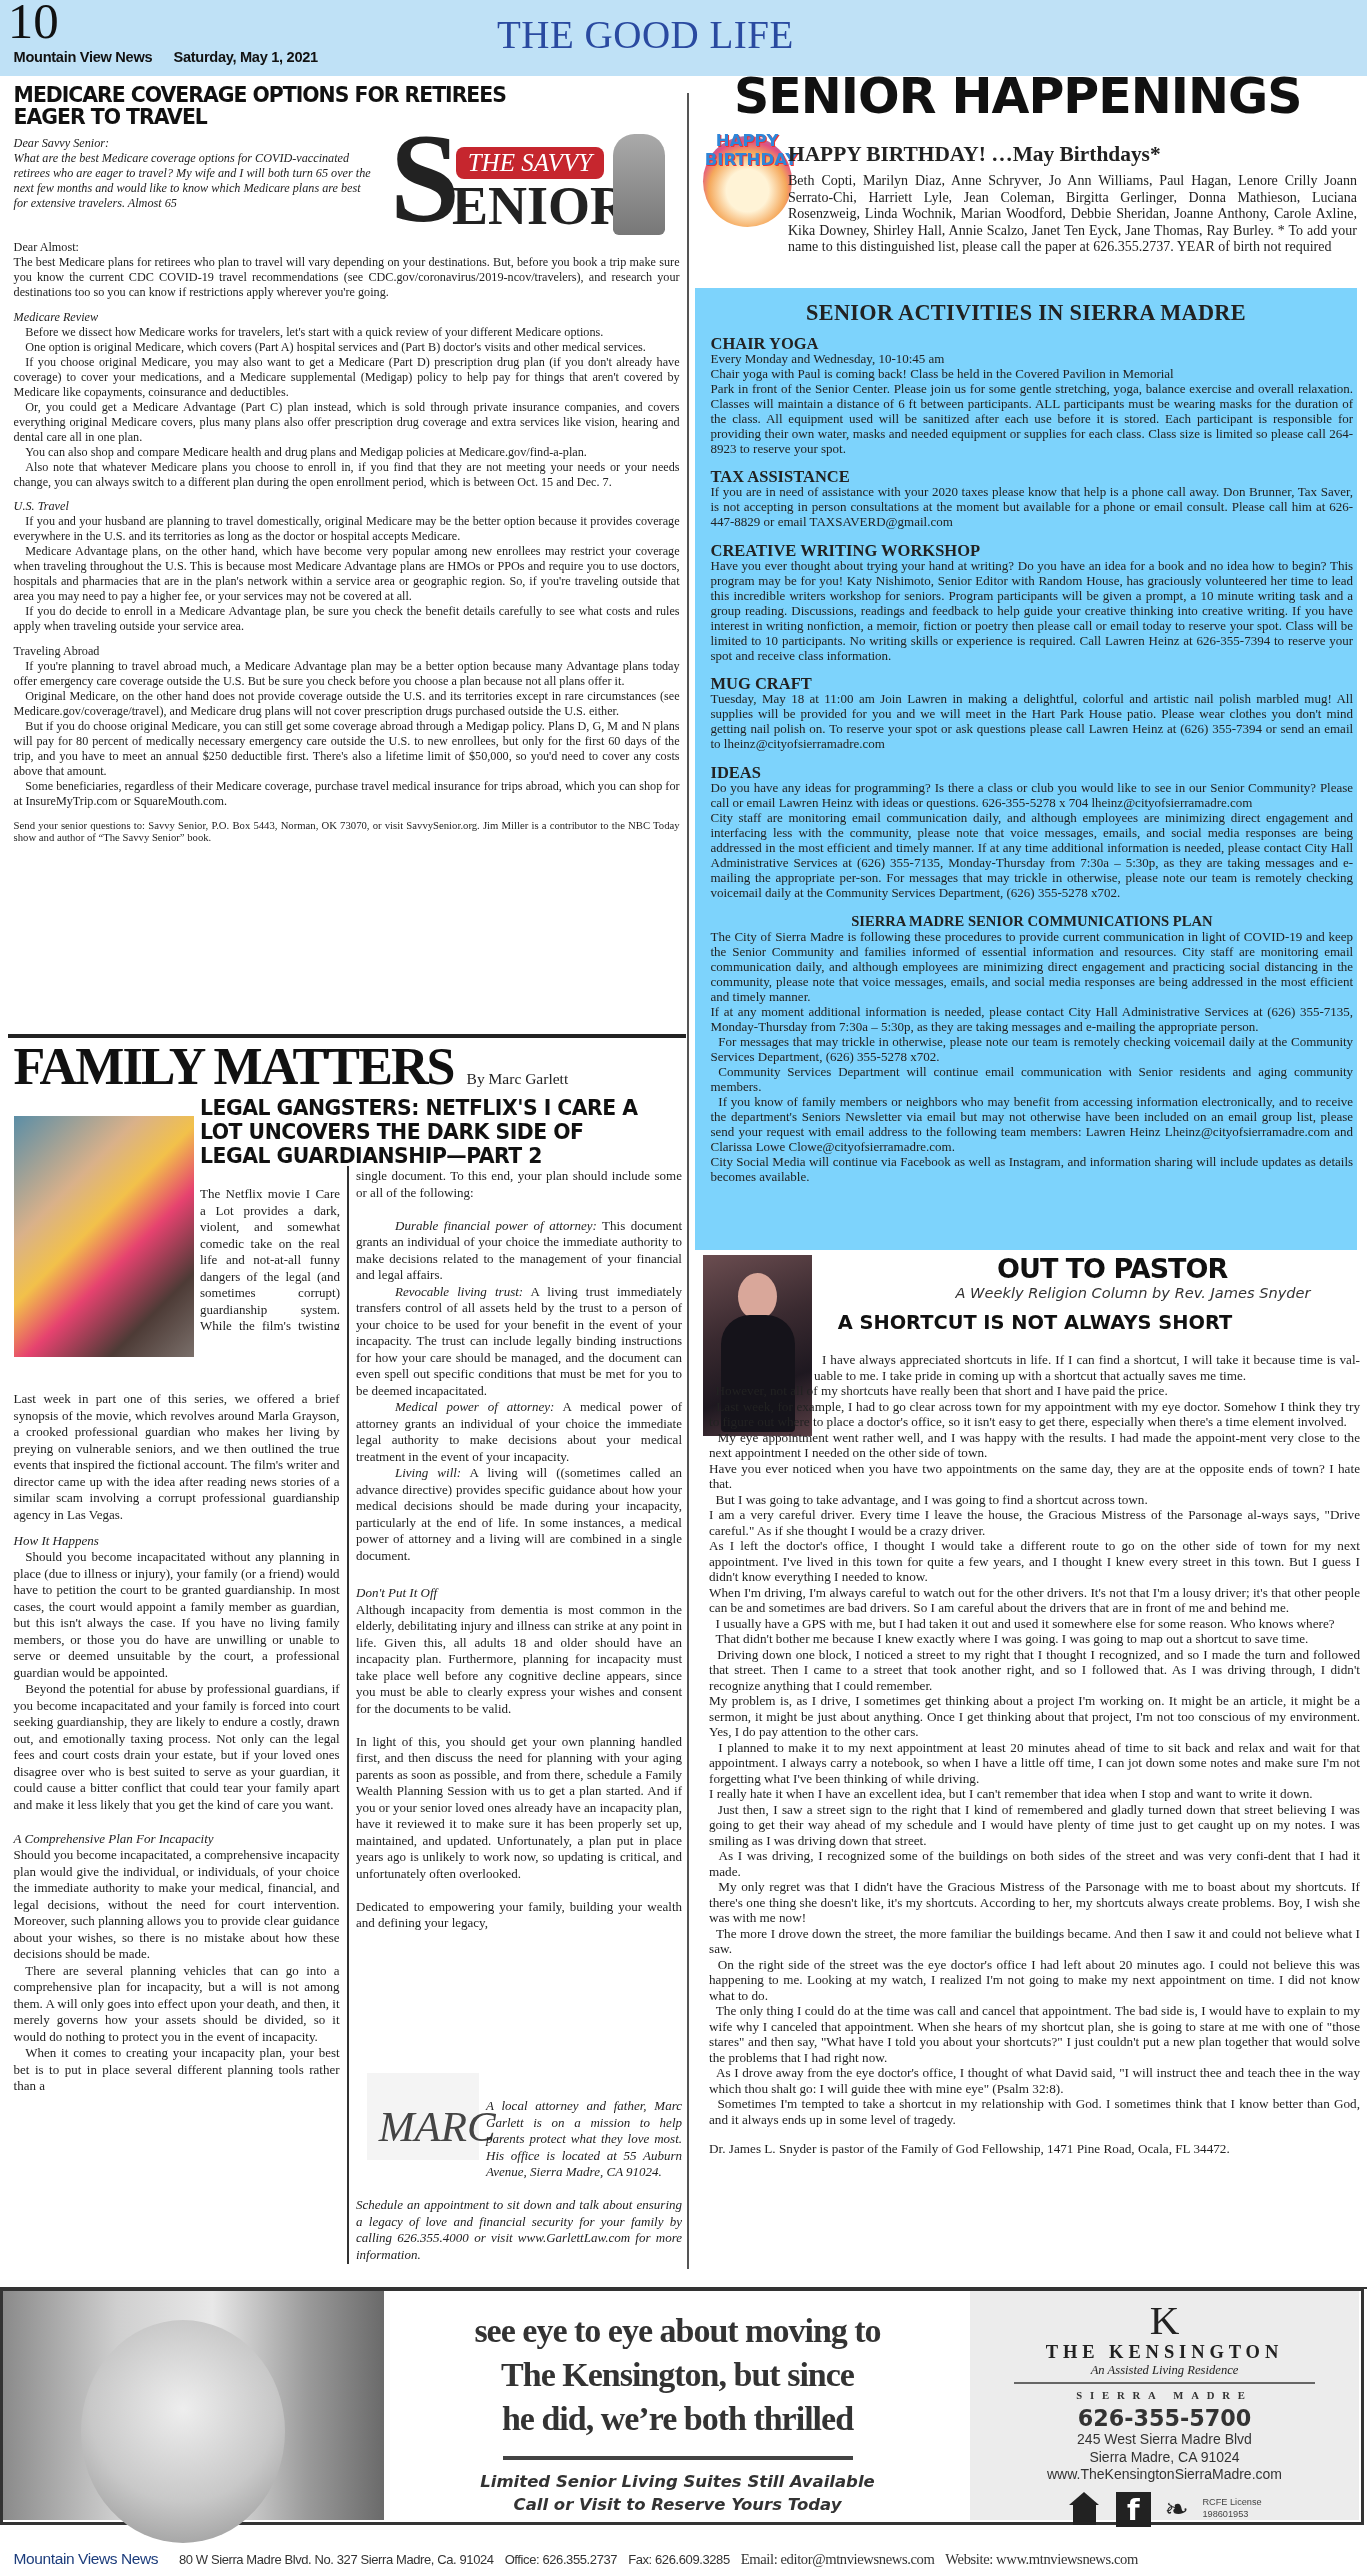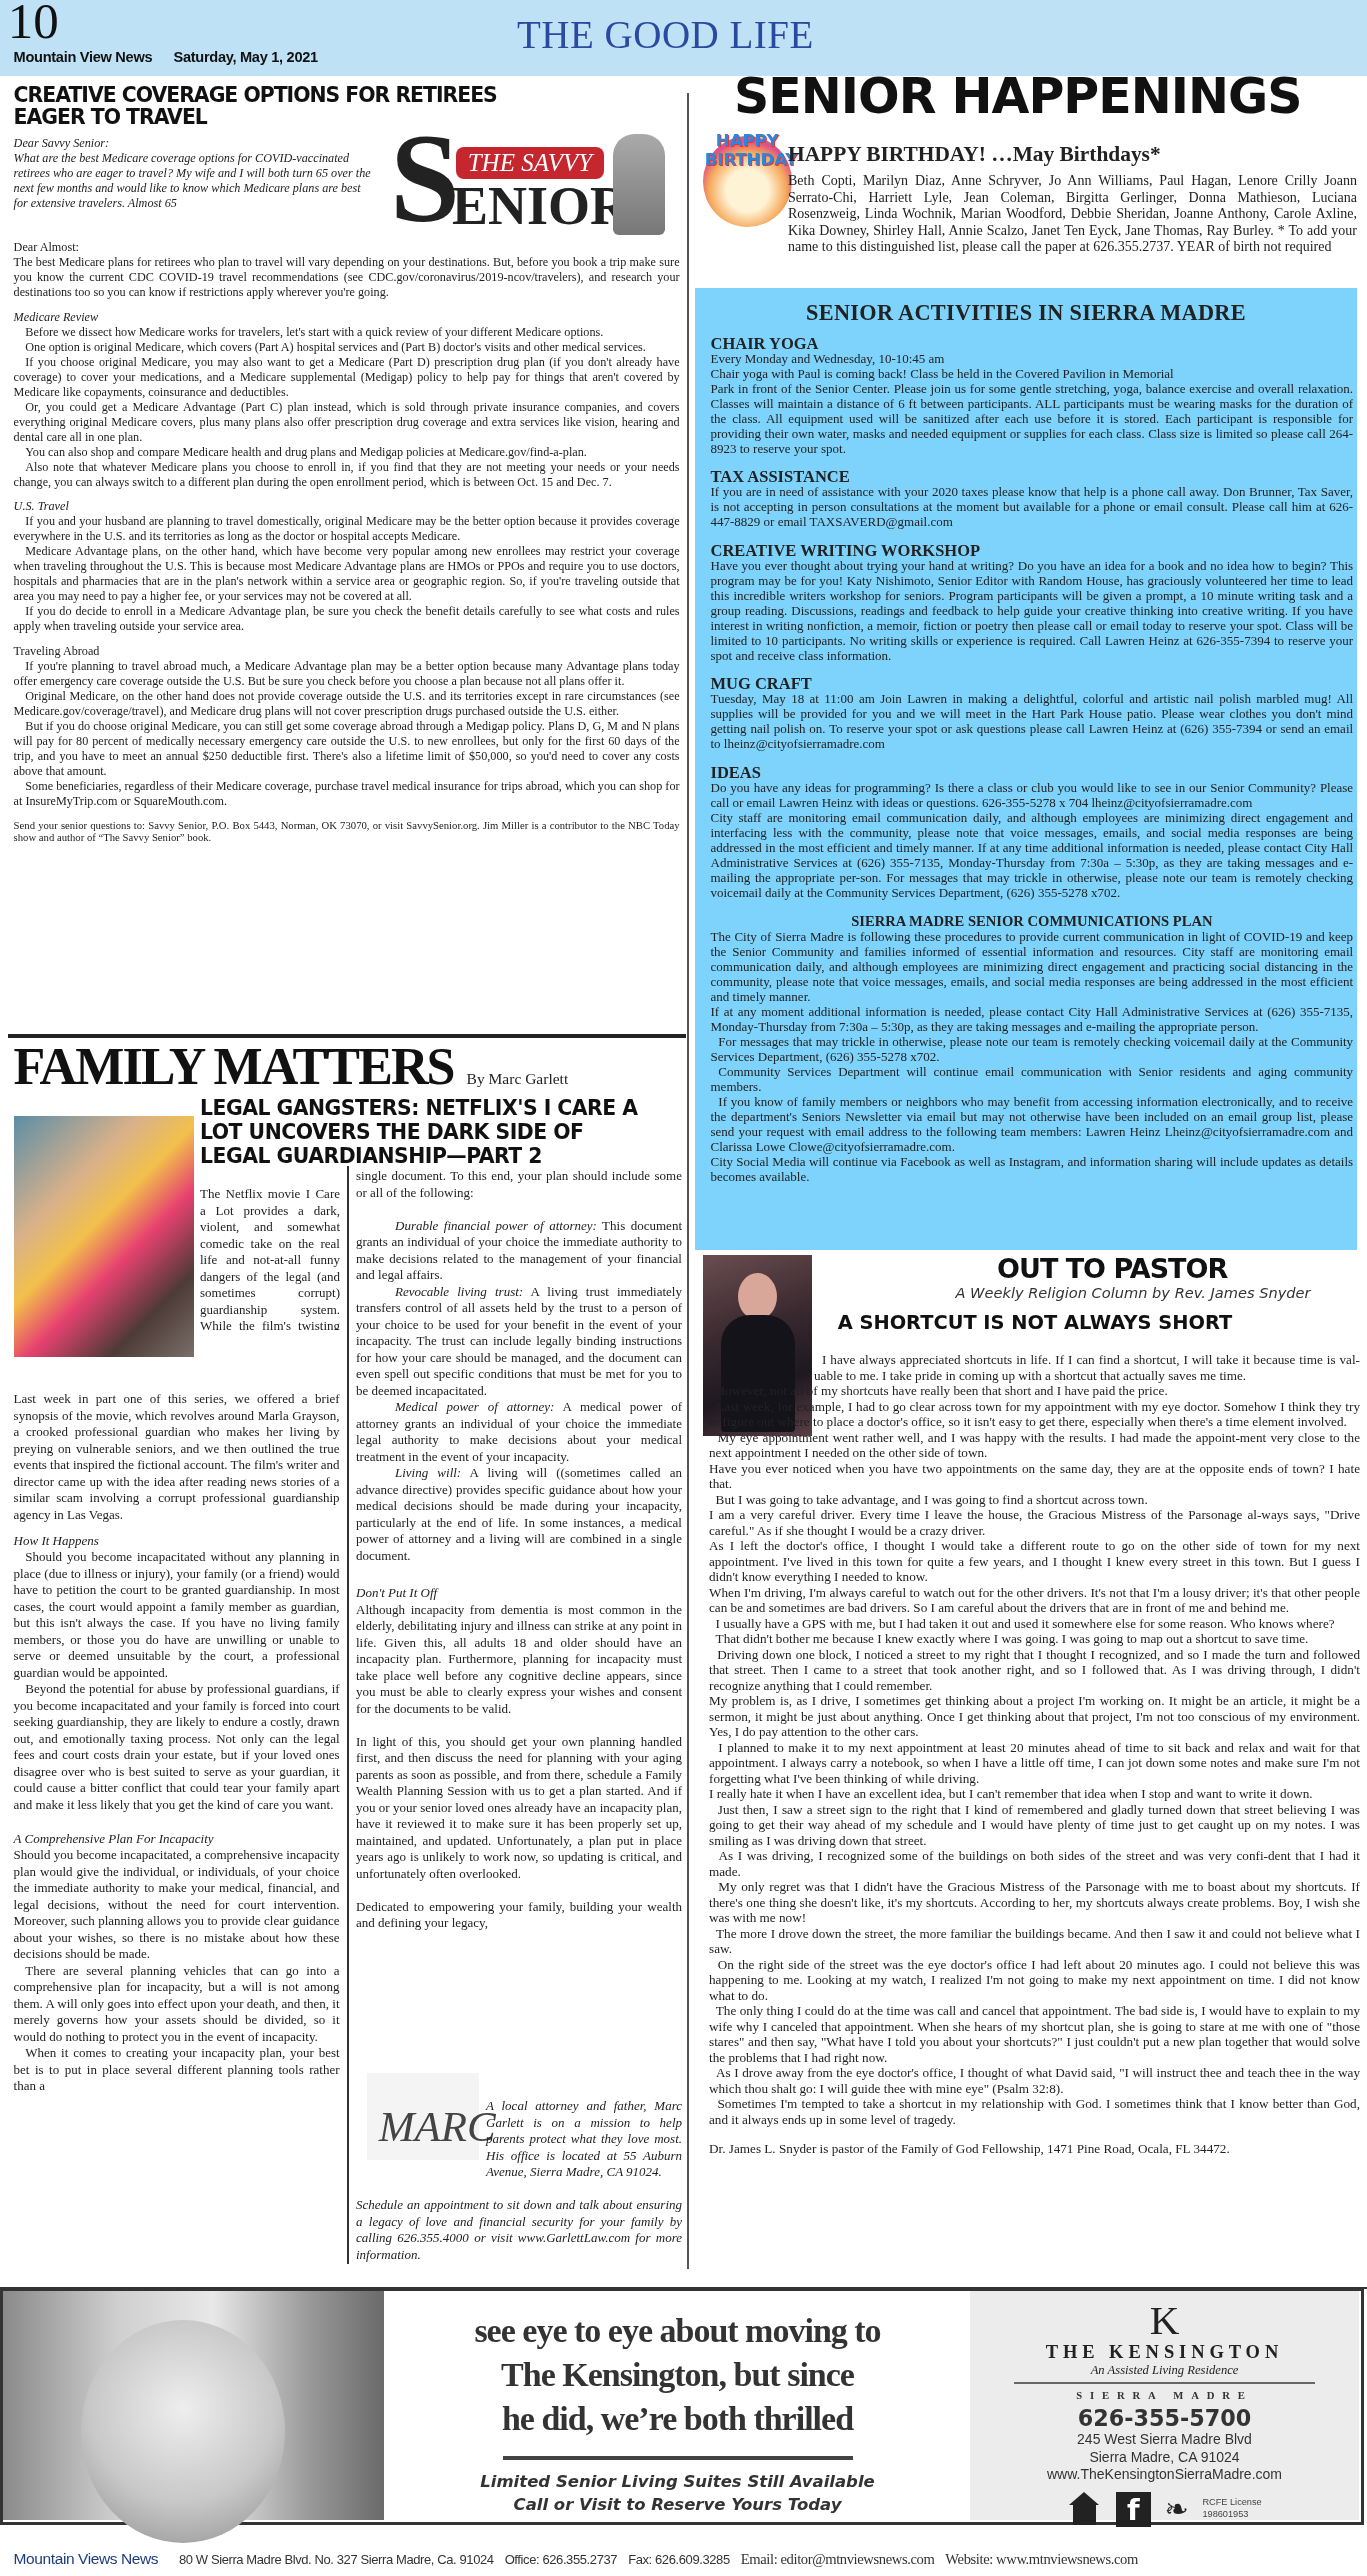--- a/index.html
+++ b/index.html
@@ -1,21 +1,21 @@
 <!DOCTYPE html>
 <html><head>
 <meta charset="utf-8">
 <style>
 *{box-sizing:border-box;margin:0;padding:0}
 body{width:1368px;height:2576px;background:#fff;font-family:"Liberation Serif",serif;color:#222;position:relative;overflow:hidden}
 .hdr{position:absolute;left:0;top:0;width:1368px;height:76px;background:#bfe1f6}
 .pg-num{position:absolute;left:7.8px;top:-3.9px;font-size:51px;font-family:"Liberation Serif",serif;color:#111;line-height:1}
 .pg-meta{position:absolute;left:13.6px;top:49px;font-family:"Liberation Sans",sans-serif;font-weight:bold;font-size:14.6px;color:#111;letter-spacing:-0.3px}
 .pg-meta span{margin-right:17.5px}
-.sect-title{position:absolute;left:517px;top:11.7px;font-size:39px;color:#2a4aa0;font-family:"Liberation Serif",serif;letter-spacing:0.5px}
+.sect-title{position:absolute;left:497px;top:11.7px;font-size:39px;color:#2a4aa0;font-family:"Liberation Serif",serif;letter-spacing:0.5px}
 .col{position:absolute;font-size:12.2px;line-height:15px;text-align:justify}
 .col p{margin:0}
 .ind{text-indent:11.7px}
 .gap{margin-top:9.7px !important}
 .it{font-style:italic}
 .vrule{position:absolute;background:#333;width:1.9px}
 h1.sans{font-family:"DejaVu Sans",sans-serif;font-weight:bold;color:#111;letter-spacing:-1px}
 .sav-logo{position:absolute;left:390px;top:128px;width:282px;height:117px}
 .logo-s{position:absolute;left:0;top:-11.7px;font-size:126px;font-family:"Liberation Serif",serif;color:#222;font-weight:bold;line-height:1}
 .logo-badge{position:absolute;left:66px;top:19.4px;background:#c6262e;color:#fff;font-style:italic;font-size:25px;padding:1.9px 11.7px;border-radius:8px;font-family:"Liberation Serif",serif}
@@ -66,21 +66,21 @@
   <div class="pg-num">10</div>
   <div class="pg-meta">
     <span>Mountain View News</span>
     <span>Saturday, May 1, 2021</span>
   </div>
   <div class="sect-title">THE GOOD LIFE</div>
 </div>
 
 <div class="vrule" style="left:687px;top:93px;height:2176px;width:1.9px;background:#555"></div>
 
-<h1 class="sans" style="position:absolute;left:13.6px;top:84px;width:505px;font-size:20.4px;line-height:22.3px">CREATIVE COVERAGE OPTIONS FOR RETIREES EAGER TO TRAVEL</h1>
+<h1 class="sans" style="position:absolute;left:13.6px;top:84px;width:505px;font-size:20.4px;line-height:22.3px">MEDICARE COVERAGE OPTIONS FOR RETIREES EAGER TO TRAVEL</h1>
 
 <div class="sav-logo">
   <div class="logo-s">S</div>
   <div class="logo-badge">THE SAVVY</div>
   <div class="logo-enior">ENIOR</div>
   <div class="logo-man"></div>
 </div>
 
 <div class="col" style="left:13.6px;top:136px;width:361px;font-style:italic;text-align:left">
   <p>Dear Savvy Senior:</p>

